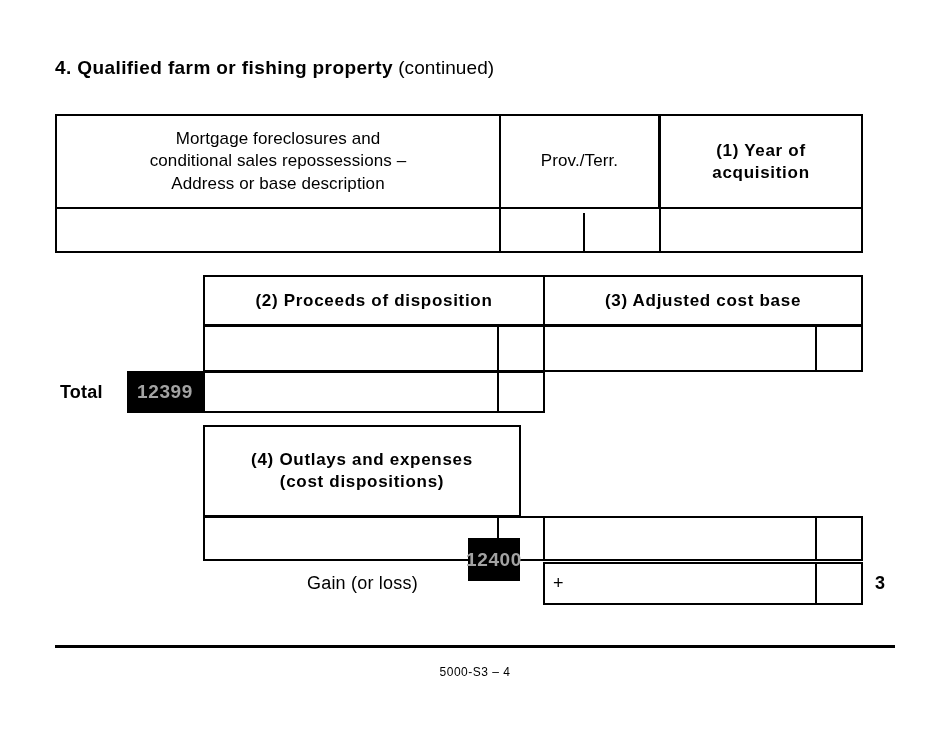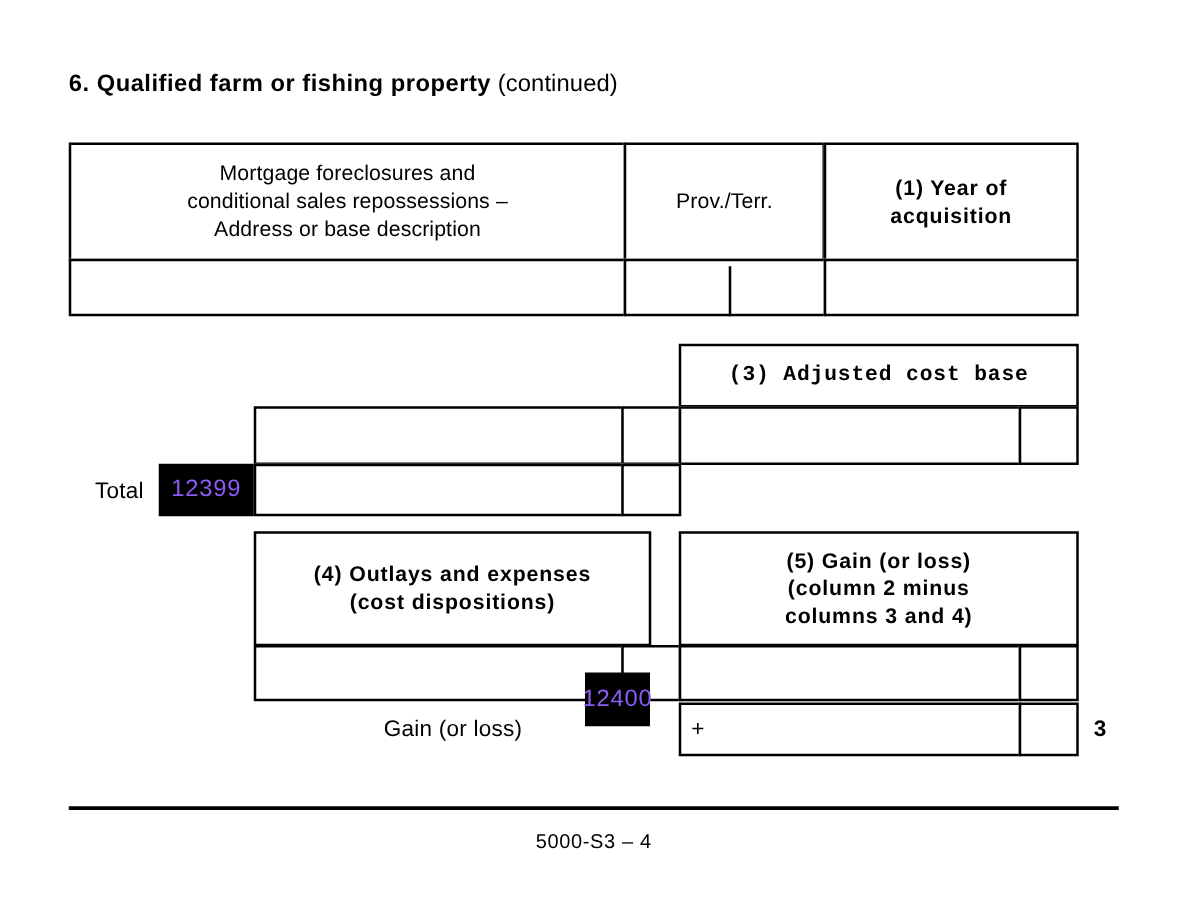--- a/index.html
+++ b/index.html
@@ -69,22 +69,22 @@
   .vtick {
     position: absolute;
     width: 2px;
     background: #000;
   }
 
   
   .linebox {
     position: absolute;
     background: #000000;
-    color: #8b5cf6;
-    font-weight: normal;
+    color: #a3a3a3;
+    font-weight: bold;
     font-size: 19px;
     letter-spacing: 0.6px;
     display: flex;
     align-items: center;
     justify-content: center;
     box-sizing: border-box;
     z-index: 5;
   }
 
   
@@ -124,31 +124,31 @@
     width: 840px;
     height: 3px;
     background: #000;
   }
   .footer-text {
     position: absolute;
     left: 0;
     top: 665px;
     width: 950px;
     text-align: center;
-    font-size: 16px;
+    font-size: 12px;
     letter-spacing: 0.5px;
   }
 </style>
 </head>
 <body>
 
 <div class="page">
 
   <div class="section-heading">
-    <span class="hd-strong">6. Qualified farm or fishing property</span>
+    <span class="hd-strong">4. Qualified farm or fishing property</span>
     <span class="hd-normal">(continued)</span>
   </div>
 
   <div class="cell hdr-plain" style="left:55px; top:114px; width:446px; height:95px; padding:0 4px;">
     <div>
       <div>Mortgage foreclosures and</div>
       <div>conditional sales repossessions –</div>
       <div>Address or base description</div>
     </div>
   </div>
@@ -170,22 +170,25 @@
 
   <div class="cell" style="left:499px; top:207px; width:162px; height:46px;">
     <span></span>
   </div>
   <div class="vtick" style="left:583px; top:213px; height:40px;"></div>
 
   <div class="cell" style="left:659px; top:207px; width:204px; height:46px;">
     <span></span>
   </div>
 
-
-  <div class="cell hdr-bold" style="left:543px; top:275px; width:320px; height:51px;font-family:Liberation Mono, monospace;">
+  <div class="cell hdr-bold" style="left:203px; top:275px; width:342px; height:51px;">
+    <span>(2) Proceeds of disposition</span>
+  </div>
+
+  <div class="cell hdr-bold" style="left:543px; top:275px; width:320px; height:51px;">
     <span>(3) Adjusted cost base</span>
   </div>
 
   <div class="cell" style="left:203px; top:325px; width:296px; height:47px;">
     <span></span>
   </div>
   <div class="cell" style="left:497px; top:325px; width:48px; height:47px;">
     <span></span>
   </div>
   <div class="cell" style="left:543px; top:325px; width:274px; height:47px;">
@@ -195,42 +198,35 @@
     <span></span>
   </div>
 
   <div class="cell" style="left:203px; top:371px; width:296px; height:42px;">
     <span></span>
   </div>
   <div class="cell" style="left:497px; top:371px; width:48px; height:42px;">
     <span></span>
   </div>
 
-  <div class="label-text" style="left:76px; top:371px; height:42px;">
+  <div class="label-text" style="left:60px; top:371px; height:42px;font-weight:bold;">
     <span>Total</span>
   </div>
 
   <div class="linebox" style="left:127px; top:371px; width:76px; height:42px;">
     <span>12399</span>
   </div>
 
   <div class="cell hdr-bold" style="left:203px; top:425px; width:318px; height:92px;">
     <div>
       <div>(4) Outlays and expenses</div>
       <div>(cost dispositions)</div>
     </div>
   </div>
 
-  <div class="cell hdr-bold" style="left:543px; top:425px; width:320px; height:92px;">
-    <div>
-      <div>(5) Gain (or loss)</div>
-      <div>(column 2 minus</div>
-      <div>columns 3 and 4)</div>
-    </div>
-  </div>
 
   <div class="cell" style="left:203px; top:516px; width:296px; height:45px;">
     <span></span>
   </div>
   <div class="cell" style="left:497px; top:516px; width:48px; height:45px;">
     <span></span>
   </div>
   <div class="cell" style="left:543px; top:516px; width:274px; height:45px;">
     <span></span>
   </div>

